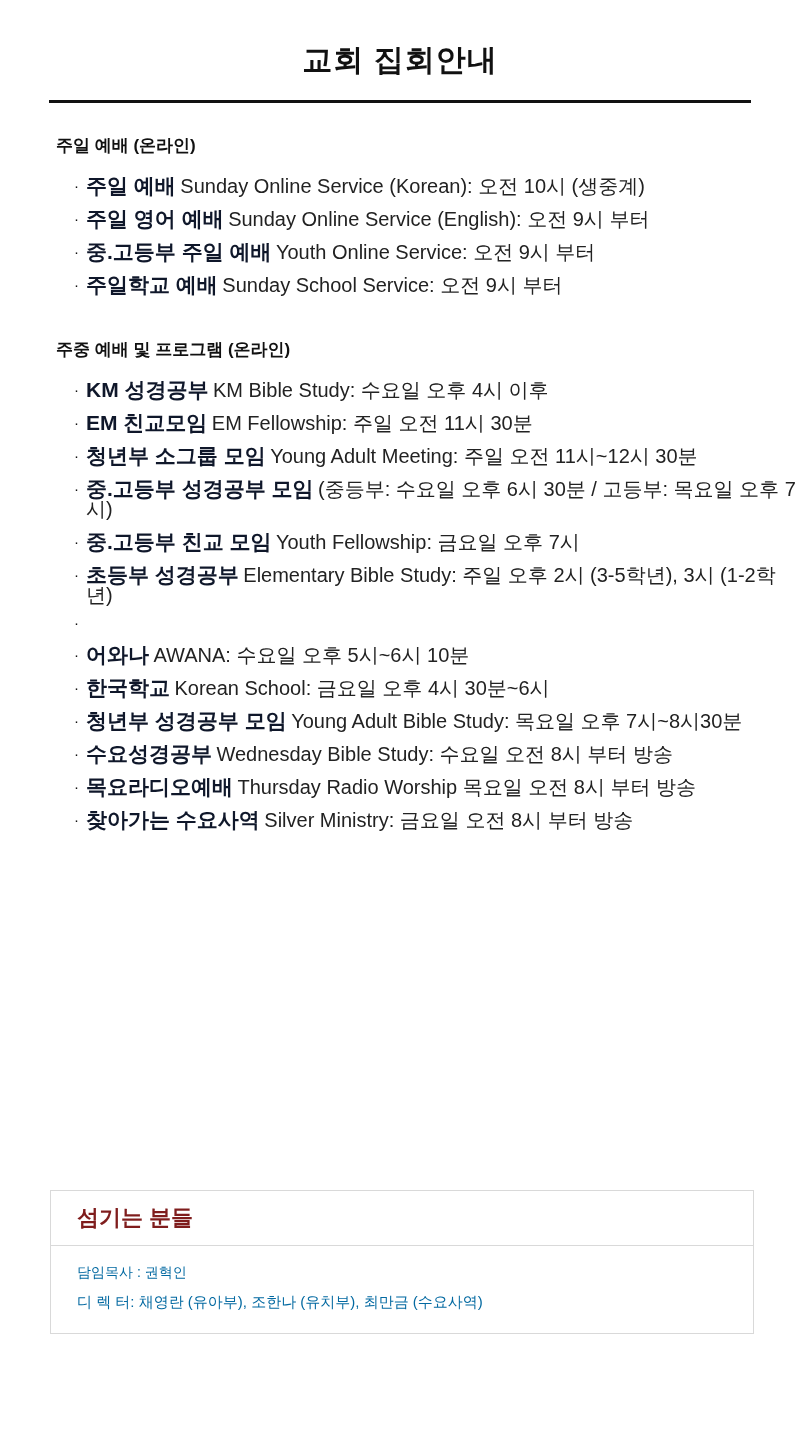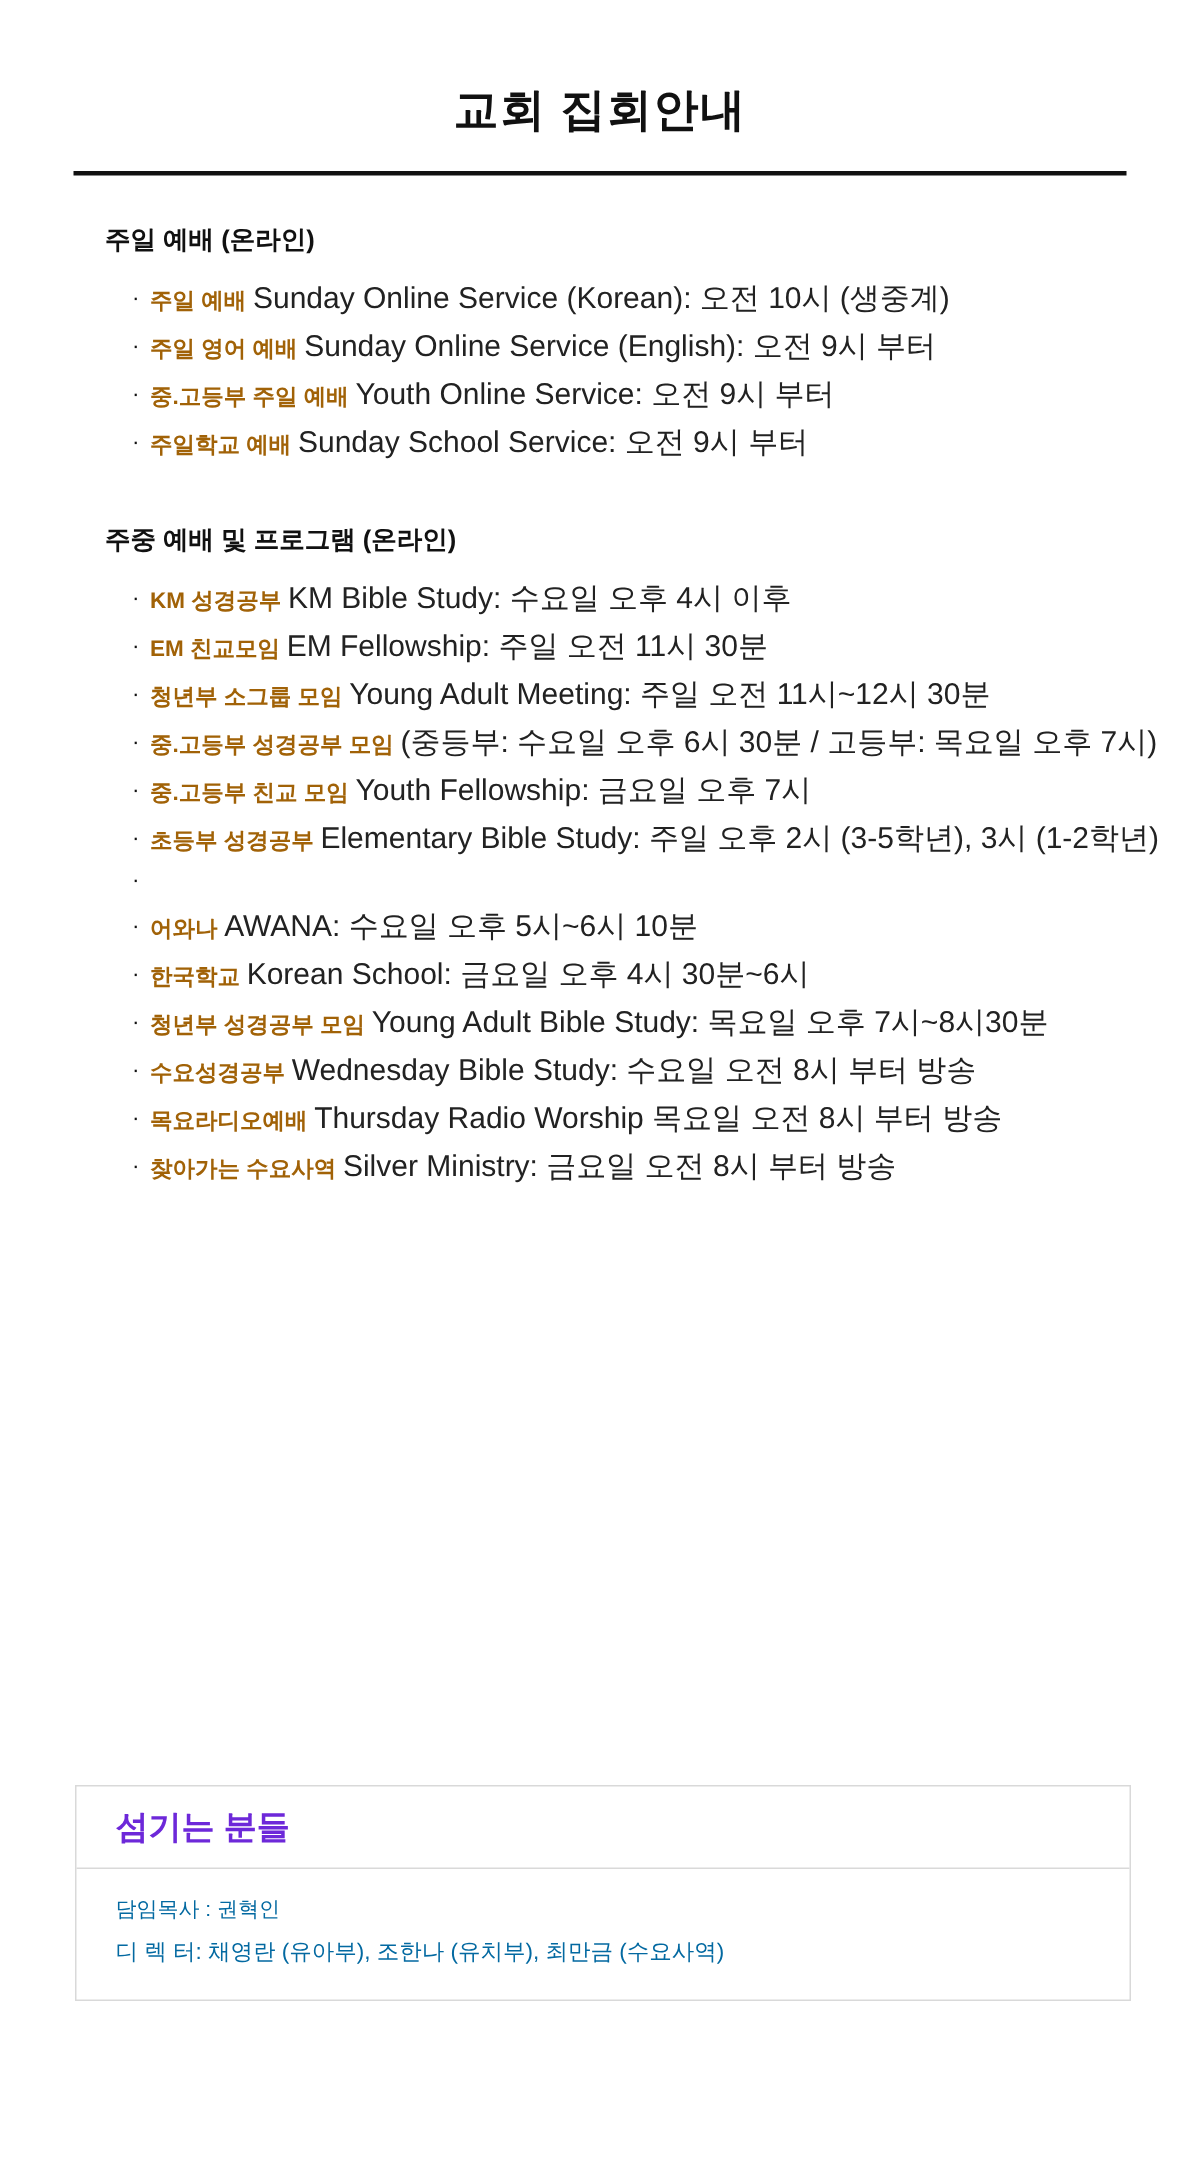--- a/index.html
+++ b/index.html
@@ -12,21 +12,21 @@
     height: 1450px;
     font-family: "Liberation Sans", sans-serif;
     color: #111111;
     position: relative;
     overflow: hidden;
   }
   .page {
     width: 800px;
     height: 1096px;
     box-sizing: border-box;
-    padding: 14px;
+    padding: 0;
     position: relative;
   }
 
   
   .title-wrap {
     padding-top: 42px;
     text-align: center;
   }
   .doc-title {
     font-size: 30px;
@@ -77,22 +77,22 @@
     color: #111111;
     font-size: 15px;
     line-height: 1;
     transform: translateY(-2px);
   }
   .item-text {
     display: inline-block;
   }
   .item-ko {
     font-weight: 700;
-    font-size: 15px;
-    color: #a16207;
+    font-size: 21px;
+    color: #0f172a;
   }
   .item-rest {
     font-weight: 400;
     font-size: 20px;
     color: #222222;
   }
 
   
   .staff-box {
     position: absolute;
@@ -103,21 +103,21 @@
     box-sizing: border-box;
     background: #ffffff;
   }
   .staff-header {
     padding: 12px 0 12px 26px;
     border-bottom: 1px solid #d9d9d9;
   }
   .staff-title {
     font-size: 22px;
     font-weight: 700;
-    color: #6d28d9;
+    color: #7f1d1d;
   }
   .staff-body {
     padding: 12px 0 16px 26px;
   }
   .staff-row {
     font-size: 15px;
     color: #0369a1;
     padding: 5px 0;
     line-height: 1.35;
   }

